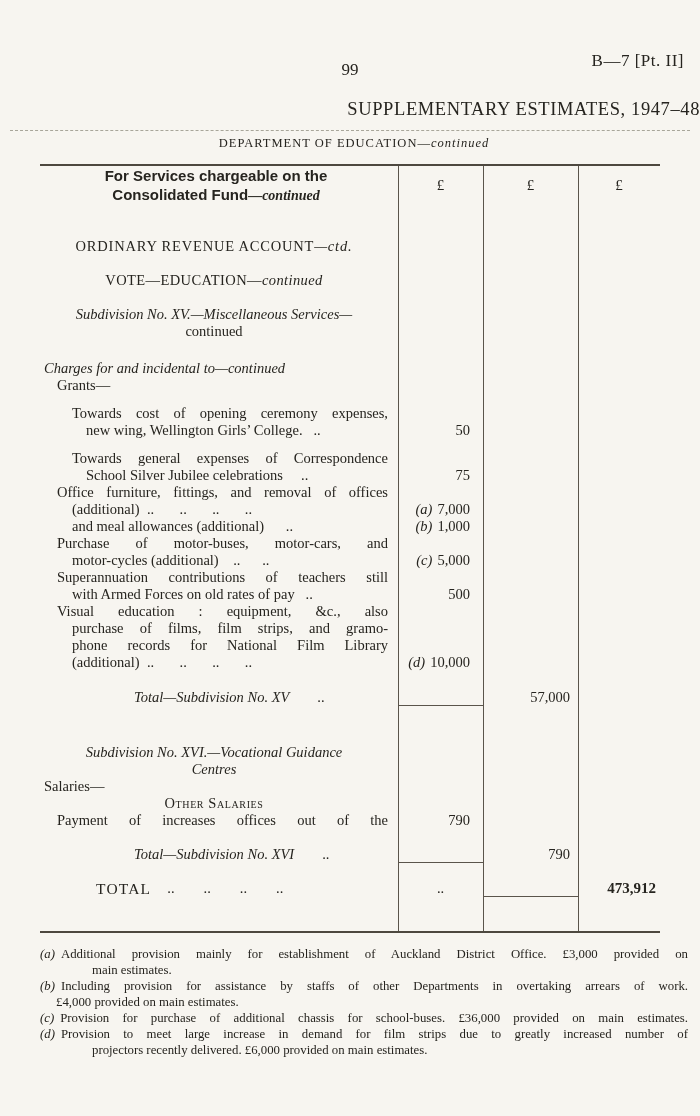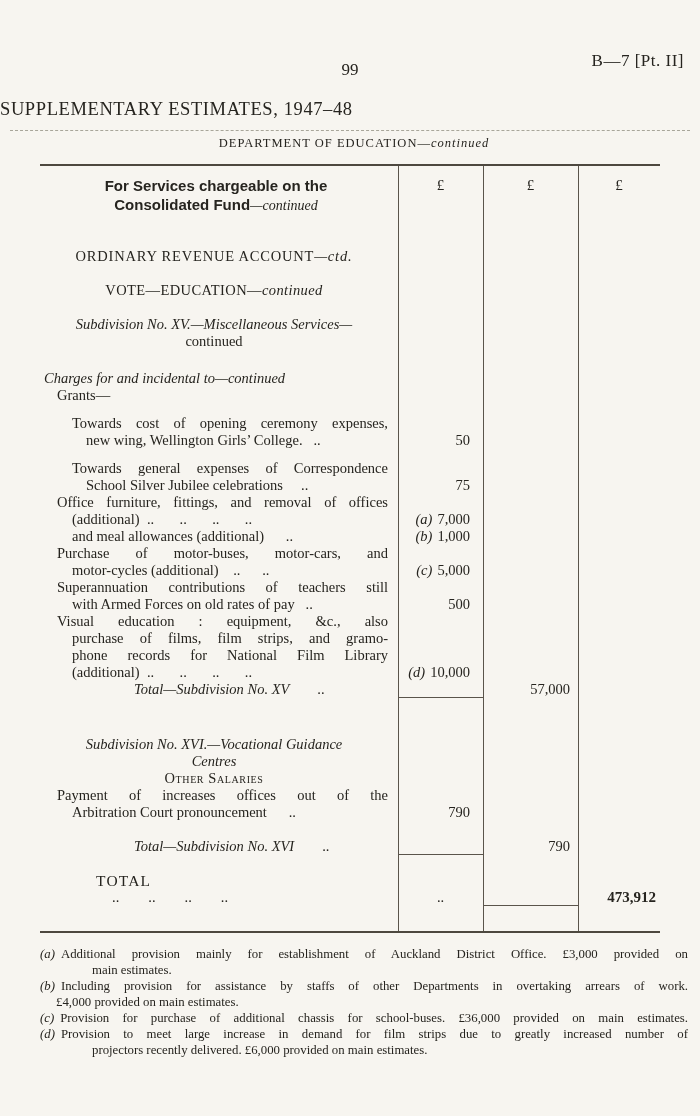--- a/index.html
+++ b/index.html
@@ -5,56 +5,56 @@
   html,body{margin:0;padding:0;}
   body{
     width:700px;height:1116px;position:relative;overflow:hidden;
     background:#f7f5f0;color:#26241f;
     font-family:"Liberation Serif","DejaVu Serif",serif;
   }
   .it{font-style:italic;}
   
   .pagenum{position:absolute;top:52px;left:0;width:100%;text-align:center;font-size:17px;margin-top:8px;}
   .docref{position:absolute;top:51px;right:16px;font-size:17px;letter-spacing:.5px;}
-  .title{position:absolute;top:99px;left:0;width:100%;text-align:left;font-size:18.5px;letter-spacing:.6px;}
+  .title{position:absolute;top:99px;left:0;width:100%;text-align:right;font-size:18.5px;letter-spacing:.6px;}
   .rule-dashed{position:absolute;top:130px;left:10px;right:10px;border-top:1px dashed #a8a69a;}
   .subtitle{position:absolute;top:136px;left:4px;width:100%;text-align:center;font-size:12.5px;letter-spacing:1px;}
   
   .tbl{position:absolute;top:164px;left:40px;width:620px;height:765px;
        border-top:2px solid #4d483f;border-bottom:2px solid #4d483f;}
   .vline{position:absolute;top:0;bottom:0;width:1px;background:#5a544b;}
   .v1{left:358px;} .v2{left:443px;} .v3{left:538px;}
   .row{display:grid;grid-template-columns:358px 85px 95px 82px;position:relative;}
   .desc{padding-left:4px;padding-right:10px;font-size:14.5px;line-height:17px;}
   .dl{white-space:normal;}
   .pre{white-space:pre-wrap;}
   .fill{text-align:justify;text-align-last:justify;}
   .L1{padding-left:13px;} .L1c{padding-left:28px;}
   .L2{padding-left:28px;margin-top:11px;} .L2c{padding-left:42px;}
   .ctr{text-align:center;padding-left:0;}
   .m{display:flex;align-items:flex-end;justify-content:flex-end;font-size:14.5px;line-height:17px;}
   .m1{padding-right:13px;} .m2{padding-right:8px;} .m3{padding-right:4px;}
   .note{margin-right:5px;}
   .sumline{border-bottom:1px solid #5a544b;}
-  .hdr .desc{padding-top:10px;font-family:"Liberation Sans","DejaVu Sans",sans-serif;
+  .hdr .desc{font-family:"Liberation Sans","DejaVu Sans",sans-serif;
              font-weight:bold;font-size:15px;line-height:19px;text-align:center;}
   .hdr .m{align-items:flex-start;justify-content:center;padding-top:11px;font-size:15px;}
-  .bcont{font-family:"Liberation Serif","DejaVu Serif",serif;font-weight:normal;font-size:14px;}
+  .bcont{font-family:"Liberation Serif","DejaVu Serif",serif;font-weight:bold;font-size:14px;}
   .acct{letter-spacing:.8px;}
   .vote{letter-spacing:.4px;}
   .smallcaps{font-variant:small-caps;letter-spacing:.6px;}
   .totline{display:flex;padding-left:90px;}
   .totdots{margin-left:28px;white-space:pre;}
-  .gtline{display:flex;padding-left:52px;align-items:flex-start;flex-direction:column;}
+  .gtline{display:flex;padding-left:52px;align-items:center;}
   .gtlabel{font-size:15.5px;letter-spacing:1.2px;}
   .gtdots{margin-left:16px;white-space:pre;}
   .bold-amt{font-weight:bold;font-size:15px;}
   
   .r-acct{margin-top:33px;} .r-vote{margin-top:17px;} .r-sub15{margin-top:17px;}
-  .r-charges{margin-top:20px;} .r-total15{} .r-sub16{margin-top:38px;}
+  .r-charges{margin-top:20px;} .r-total15{margin-top:18px;} .r-sub16{margin-top:38px;}
   .r-total16{margin-top:17px;} .r-grand{margin-top:17px;}
   
   .fnotes{position:absolute;top:946px;left:40px;width:648px;font-size:12.8px;line-height:16px;}
   .fn-line{white-space:normal;}
   .just{text-align:justify;text-align-last:justify;}
   .fn-cont-deep{padding-left:52px;}
   .fn-cont-shallow{padding-left:16px;}
   .fn-marker{font-style:italic;margin-right:6px;}
 </style>
 </head>
@@ -231,34 +231,41 @@
     <div class="row r-sub16">
       <div class="desc ctr">
         <div class="dl it">Subdivision No. XVI.—Vocational Guidance</div>
         <div class="dl it">Centres</div>
       </div>
       <div class="m m1"></div>
       <div class="m m2"></div>
       <div class="m m3"></div>
     </div>
 
+    <div class="row">
+      <div class="desc">
+          <div class="dl">Salaries—</div>
+        </div>
+      <div class="m m1"></div>
+      <div class="m m2"></div>
+      <div class="m m3"></div>
+    </div>
 
     <div class="row">
       <div class="desc ctr">
           <div class="dl smallcaps">Other Salaries</div>
         </div>
       <div class="m m1"></div>
       <div class="m m2"></div>
       <div class="m m3"></div>
     </div>
 
     <div class="row">
       <div class="desc">
         <div class="dl L1 fill">Payment of increases offices out of the</div>
-        <div class="dl L1c pre">Arbitration Court pronouncement      ..</div>
       </div>
       <div class="m m1">
           <span>790</span>
         </div>
       <div class="m m2"></div>
       <div class="m m3"></div>
     </div>
 
     <div class="row r-total16">
       <div class="desc">

